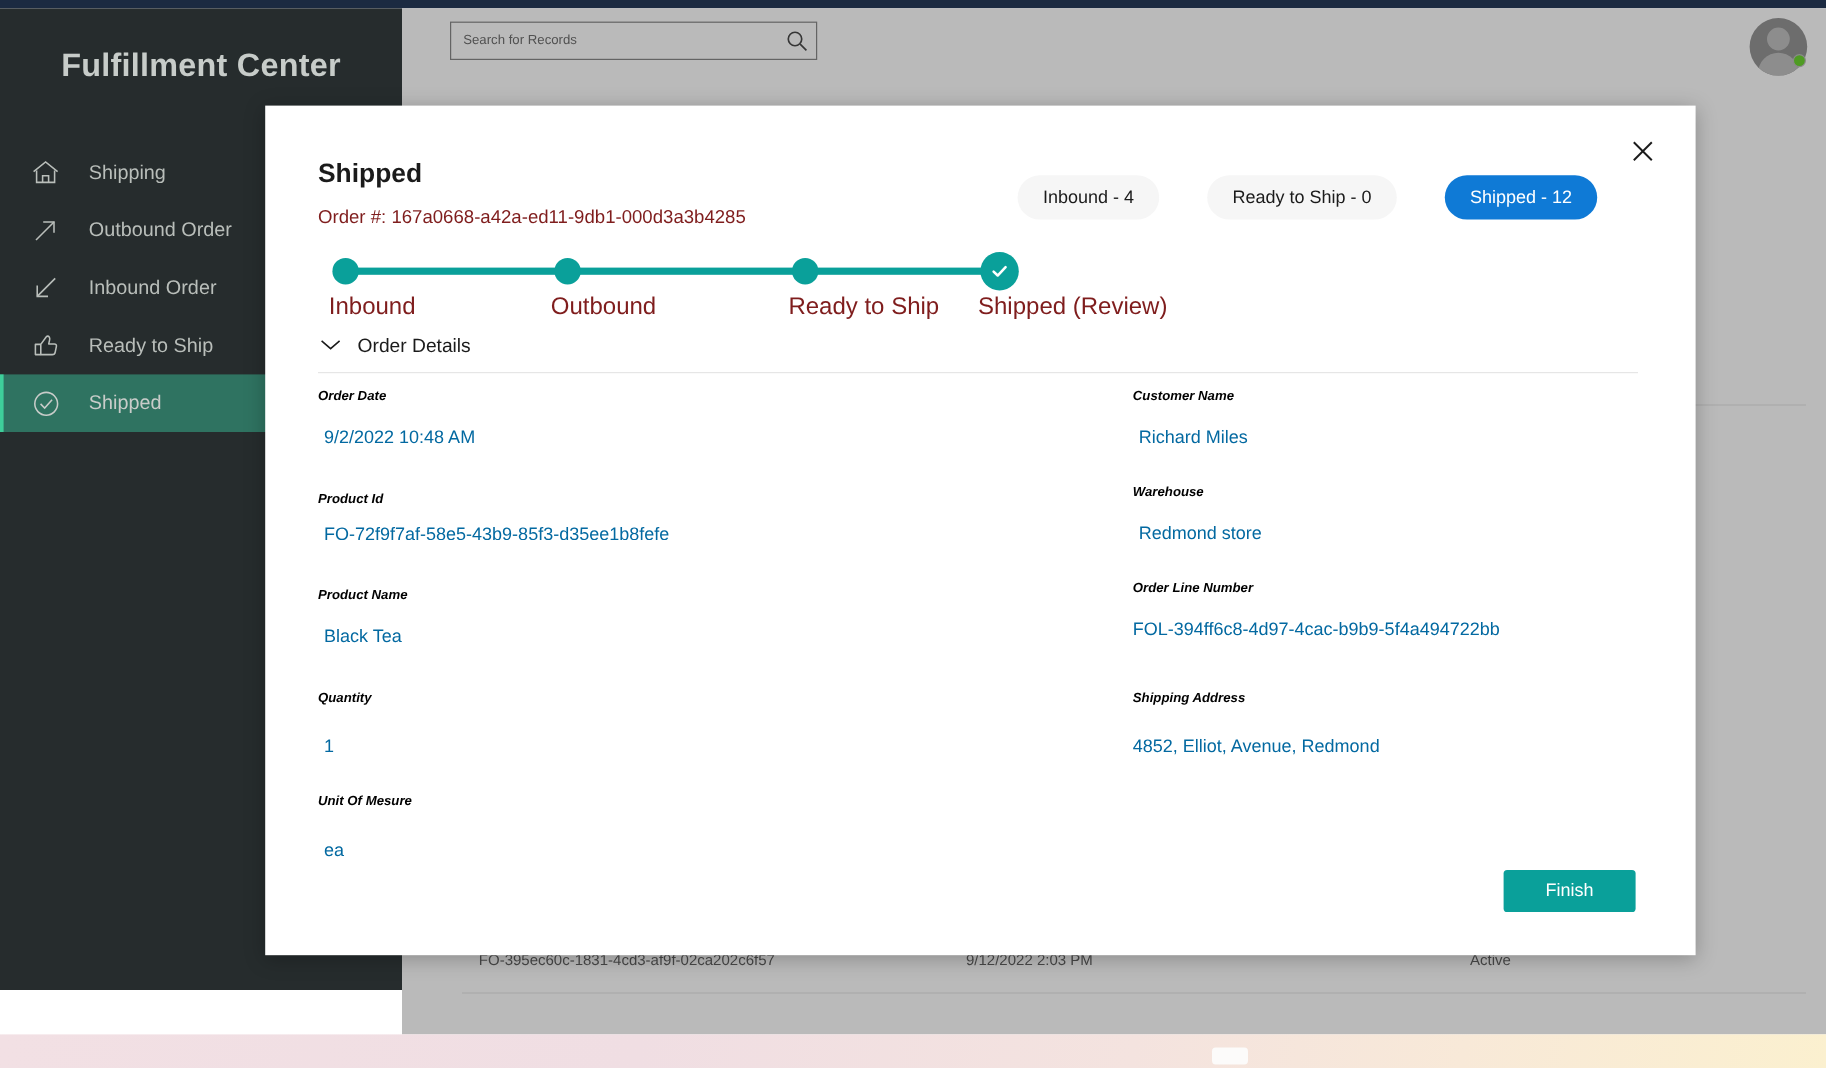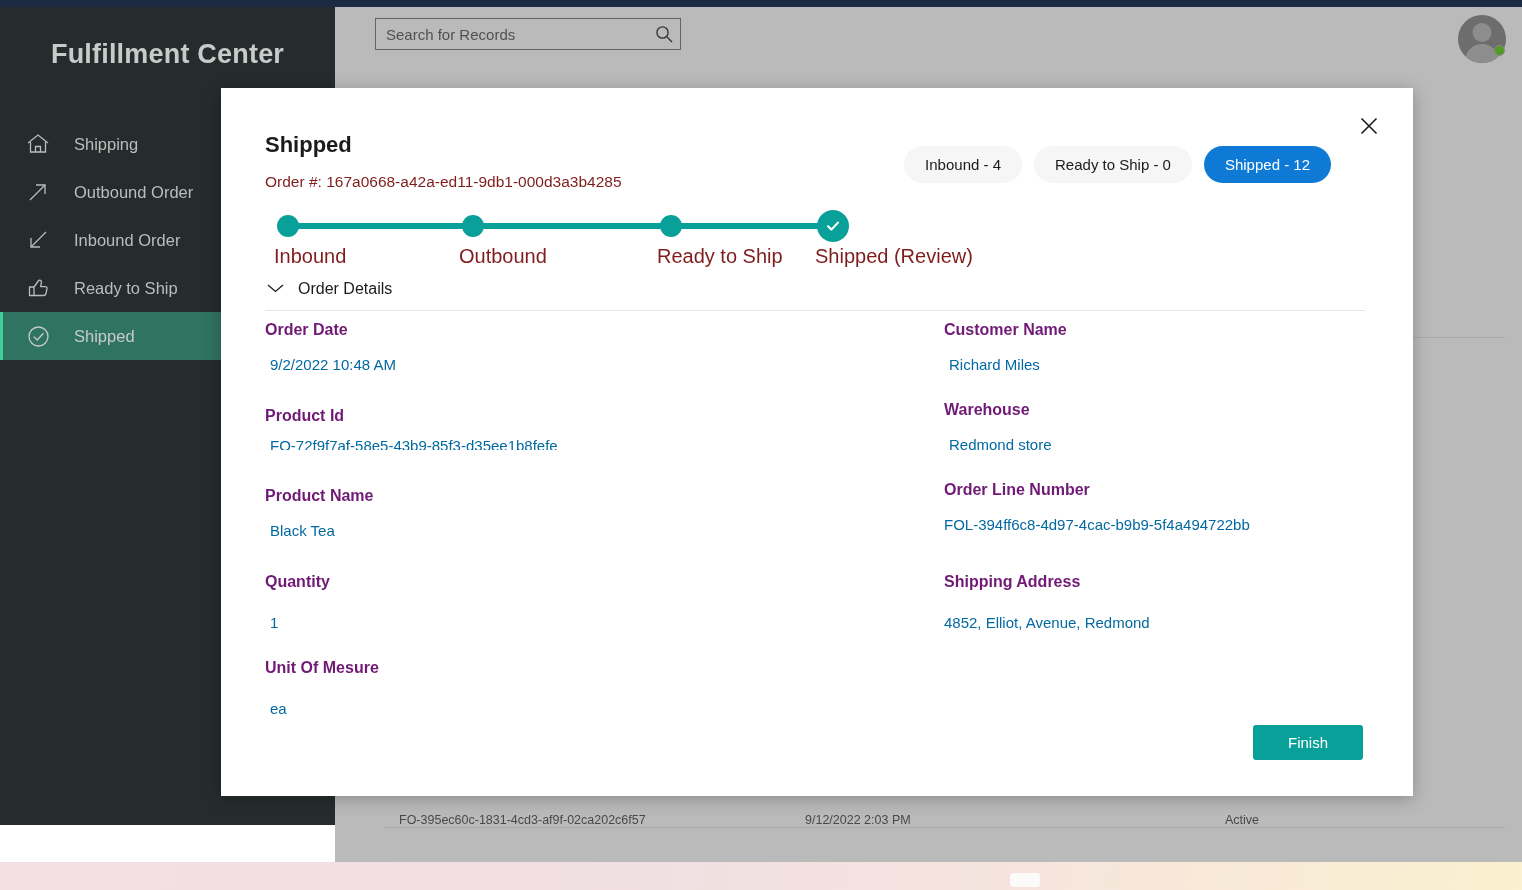--- a/index.html
+++ b/index.html
@@ -91,21 +91,21 @@
     border: 1px solid #6b6b6b;
     background: #ffffff;
     display: flex; align-items: center;
     padding: 0 6px 0 10px;
   }
   .search-input {
     flex: 1;
     border: none; outline: none;
     background: transparent;
     font-family: "Liberation Sans", sans-serif;
-    font-size: 15px;
+    font-size: 11px;
     color: #4a4a4a;
   }
   .search-input::placeholder { color: #4a4a4a; }
   .search-icon { width: 20px; height: 20px; flex: none; }
 
   .avatar {
     position: absolute; right: 16px; top: 8px;
     width: 48px; height: 48px;
     border-radius: 50%;
     background: #7a7a7a;
@@ -134,21 +134,21 @@
 
   
   .bg-table {
     position: absolute; left: 50px; top: 330px;
     width: 1120px;
     border-top: 1px solid #e3e3e3;
   }
   .bg-row {
     height: 35px;
     border-bottom: 1px solid #e3e3e3;
-    display: flex; align-items: flex-end;
+    display: flex; align-items: flex-start;
     font-size: 12.5px;
     color: #3b3b3b;
   }
   .bg-row .c1 { width: 420px; padding-left: 14px; }
   .bg-row .c2 { width: 420px; }
   .bg-row .c3 { width: 240px; }
 
   
   .scrim {
     position: absolute; left: 335px; top: 7px;
@@ -174,21 +174,21 @@
     font-size: 22px; font-weight: bold; color: #1b1b1b;
   }
   .order-ref {
     position: absolute; left: 44px; top: 85px;
     font-size: 15.5px; color: #7f1d1d;
   }
 
   
   .pills {
     position: absolute; right: 82px; top: 58px;
-    display: flex; align-items: center; gap: 12px; justify-content: flex-end;
+    display: flex; align-items: center; gap: 40px; justify-content: flex-end;
   }
   .pill {
     height: 37px;
     padding: 0 21px;
     border-radius: 19px;
     background: #f6f6f6;
     display: flex; align-items: center; justify-content: center;
     font-size: 15px; color: #1b1b1b;
     white-space: nowrap;
     cursor: pointer;
@@ -241,22 +241,23 @@
     background: #e6e6e6;
   }
 
   .cols { position: absolute; left: 0; top: 230px; width: 1192px; }
   .col { position: absolute; top: 0; }
   .col-left  { left: 44px;  width: 560px; }
   .col-right { left: 723px; width: 430px; }
 
   .field { margin-bottom: 4px; }
   .field-label {
-    font-size: 16px; font-weight: bold; color: #701a75;
+    font-size: 11px; font-weight: bold; color: #000000;
     line-height: 24px;
+    font-style: italic;
   }
   .field-value {
     font-size: 15px; color: #0369a1;
     line-height: 22px;
     padding-left: 5px;
   }
   .field-value.clipped {
     height: 15px;
     overflow: hidden;
     line-height: 22px;

